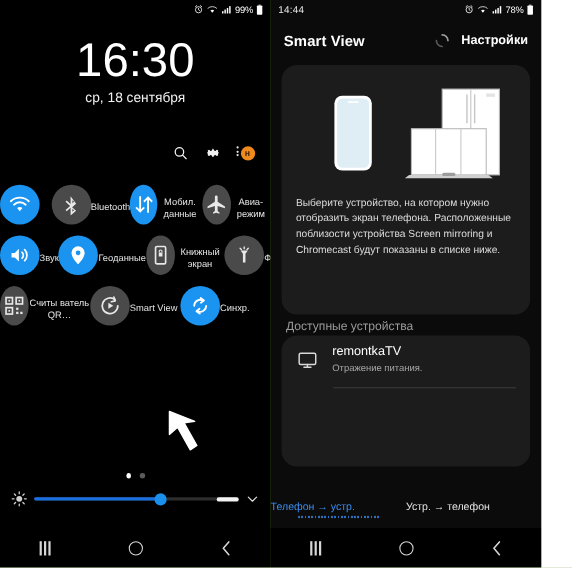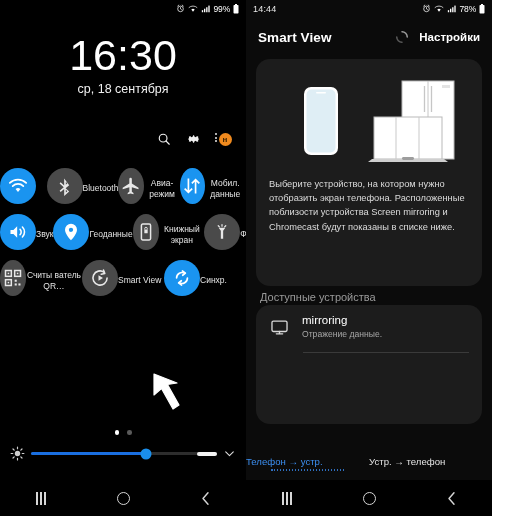--- a/index.html
+++ b/index.html
@@ -293,35 +293,35 @@
         </div>
         <div class="qs-cell">
           <div class="qs-circle">
             <svg class="qs-ico" viewBox="0 0 24 24">
                 <path d="M11 3v8.3L6.8 7.6 5.5 9l5 4.4-5 4.4 1.3 1.4 4.2-3.7V24l6-5.4-4.3-3.8 4.3-3.8L11 3zm2 4.2l1.8 1.6L13 10.4V7.2zm0 9.4l1.8 1.6-1.8 1.6v-3.2z" fill="#e8e8e8"></path>
               </svg>
           </div>
           <div class="qs-label">Bluetooth</div>
         </div>
         <div class="qs-cell">
-          <div class="qs-circle">
-            <svg class="qs-ico" viewBox="0 0 24 24">
-                <path d="M21 16v-2l-8-5V3.5a1.5 1.5 0 00-3 0V9l-8 5v2l8-2.5V19l-2 1.5V22l3.5-1 3.5 1v-1.5L13 19v-5.5L21 16z" fill="#e8e8e8"></path>
-              </svg>
-          </div>
-          <div class="qs-label">Авиа- режим</div>
-        </div>
-        <div class="qs-cell">
           <div class="qs-circle on">
             <svg class="qs-ico" viewBox="0 0 24 24">
                 <path d="M8.2 3v14.2L5.4 14.4 4 15.8l5.2 5.2 5.2-5.2-1.4-1.4-2.8 2.8V3H8.2z" fill="#fff" transform="translate(-1.5 0)"></path>
                 <path d="M15.8 21V6.8l2.8 2.8L20 8.2 14.8 3 9.6 8.2 11 9.6l2.8-2.8V21h2z" fill="#fff" transform="translate(1.5 0)"></path>
               </svg>
           </div>
           <div class="qs-label">Мобил. данные</div>
+        </div>
+        <div class="qs-cell">
+          <div class="qs-circle">
+            <svg class="qs-ico" viewBox="0 0 24 24">
+                <path d="M21 16v-2l-8-5V3.5a1.5 1.5 0 00-3 0V9l-8 5v2l8-2.5V19l-2 1.5V22l3.5-1 3.5 1v-1.5L13 19v-5.5L21 16z" fill="#e8e8e8"></path>
+              </svg>
+          </div>
+          <div class="qs-label">Авиа- режим</div>
         </div>
       </div>
 
       <div class="qs-row">
         <div class="qs-cell">
           <div class="qs-circle on">
             <svg class="qs-ico" viewBox="0 0 24 24">
                 <path d="M3 9.5v5h3.5L11 19V5L6.5 9.5H3z" fill="#fff"></path>
                 <path d="M14.5 8.8a4.5 4.5 0 010 6.4M17.3 6a8.5 8.5 0 010 12" stroke="#fff" stroke-width="1.9" fill="none" stroke-linecap="round"></path>
               </svg>
@@ -514,22 +514,22 @@
 
     <div class="avail-label">Доступные устройства</div>
 
     <div class="device-card">
       <div class="device-row">
         <svg class="device-ico" viewBox="0 0 24 24">
           <rect x="2.5" y="4" width="19" height="13" rx="1.8" fill="none" stroke="#d8d8d8" stroke-width="1.7"></rect>
           <path d="M8 20h8M12 17v3" stroke="#d8d8d8" stroke-width="1.7" stroke-linecap="round"></path>
         </svg>
         <div class="device-txt">
-          <span class="device-name">mirroring</span>
-          <span class="device-sub">Отражение данные.</span>
+          <span class="device-name">remontkaTV</span>
+          <span class="device-sub">Отражение питания.</span>
         </div>
         <div class="device-div"></div>
       </div>
     </div>
 
     <div class="sv-tabs">
       <div class="sv-tab active">
         <span>Телефон → устр.</span>
         <span class="tab-underline"></span>
       </div>

